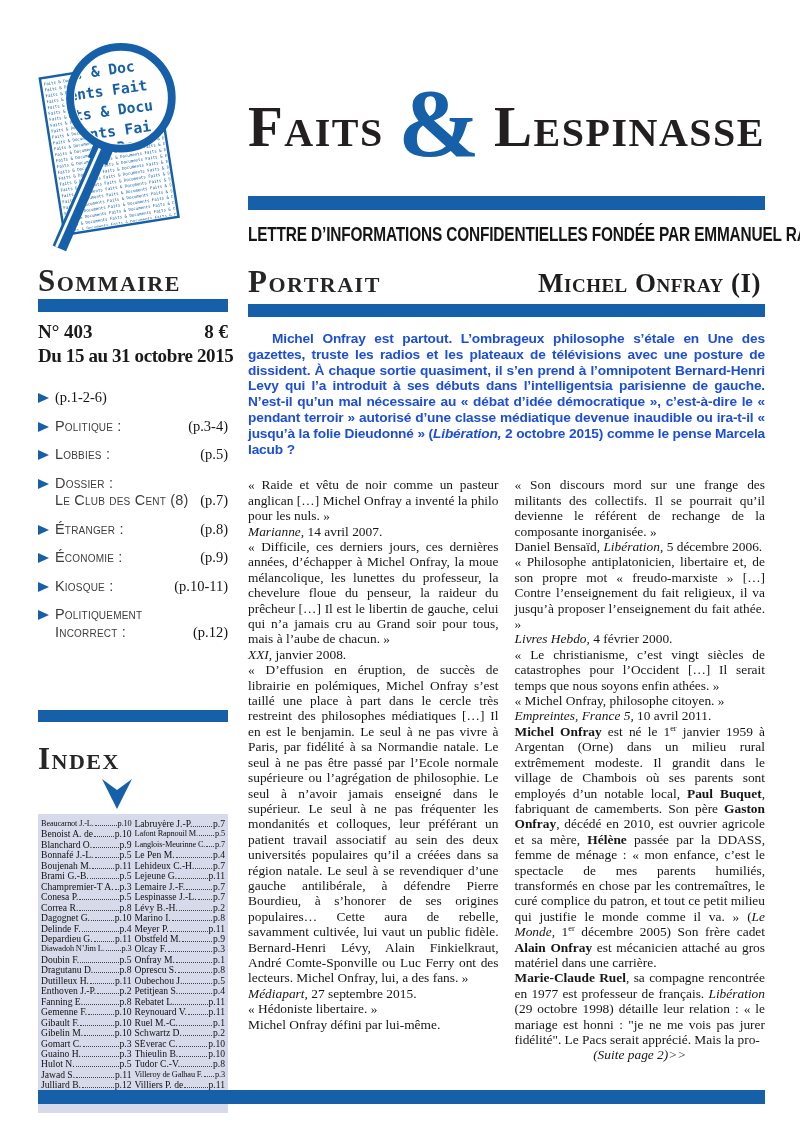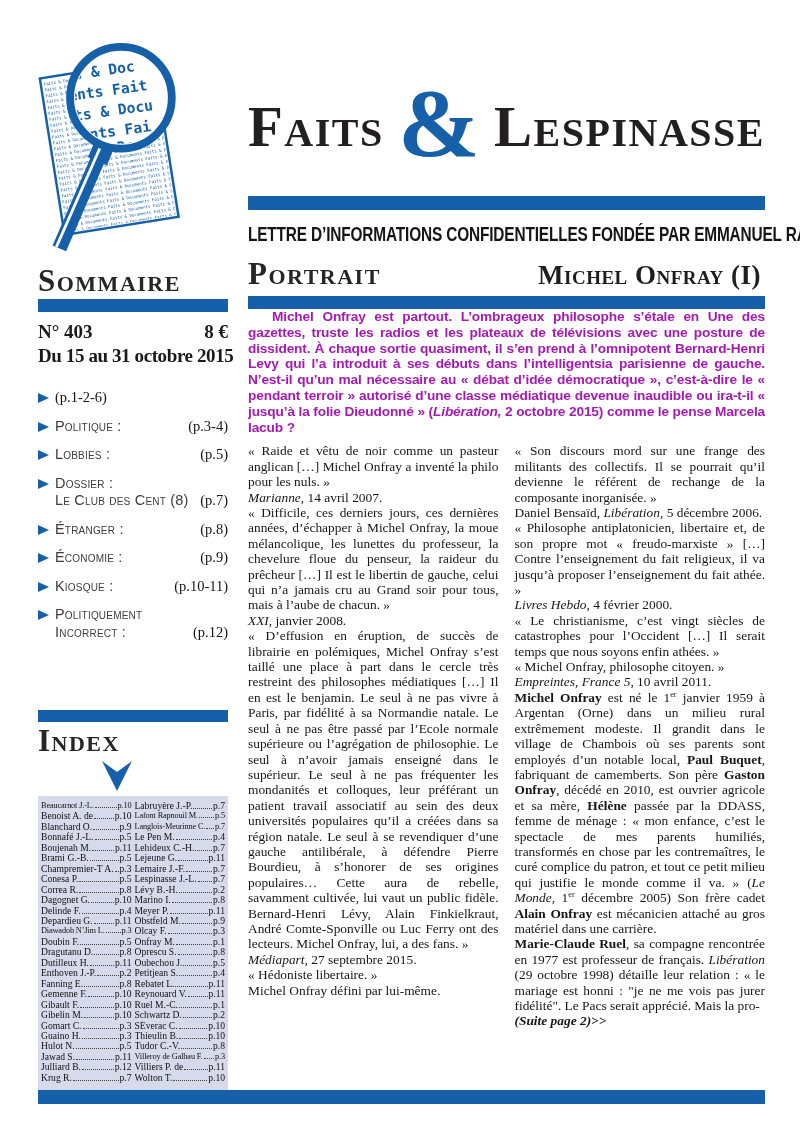--- a/index.html
+++ b/index.html
@@ -32,46 +32,46 @@
   #toc li{display:grid;grid-template-columns:17px 1fr auto;margin-bottom:11px;}
   .arr{align-self:start;margin-top:4px;width:0;height:0;border-left:11px solid var(--blue);
        border-top:5.5px solid transparent;border-bottom:5.5px solid transparent;}
   .lab{font-family:"Liberation Sans",sans-serif;font-variant:small-caps;font-size:14.5px;
        line-height:17.5px;color:#3d3d3d;letter-spacing:0.2px;}
   .pg{align-self:end;font-size:14.5px;line-height:17.5px;color:#141414;}
 
   
   .index{position:absolute;left:38px;top:710px;width:190px;}
   .index .bar{height:12px;}
-  .index .h-serif{margin-top:2px;}
+  .index .h-serif{margin-top:20px;}
   .idx-arrow{display:block;margin:3px 0 5px 64px;}
   .index-panel{display:flex;background:var(--ixbg);padding:5px 3px 12px;gap:3px;}
   .ix-col{width:50%;overflow:hidden;}
   .ix-row{display:flex;align-items:baseline;font-size:9.6px;line-height:10.45px;
           white-space:nowrap;overflow:hidden;color:#111;}
   .ix-row .dots{flex:1 1 0;min-width:2px;border-bottom:1px dotted #444;margin:0 1px 1.5px;}
   .ix-row.cond{font-size:8.3px;letter-spacing:-0.15px;}
 
   
-  .portrait{position:absolute;left:248px;top:256px;width:517px;}
+  .portrait{position:absolute;left:248px;top:264px;width:517px;}
   .ph-row{display:flex;justify-content:space-between;align-items:baseline;}
   .ph-right{font-family:"Liberation Serif",serif;font-weight:700;font-variant:small-caps;
             font-size:27px;letter-spacing:0.5px;color:#1e1e1e;margin:4px;}
   .portrait .bar{height:13px;margin-top:1px;}
-  .intro{margin:0 0 0;font-family:"Liberation Sans",sans-serif;font-weight:700;
+  .intro{margin:14px 0 0;font-family:"Liberation Sans",sans-serif;font-weight:700;
          font-size:13.7px;line-height:15.8px;text-align:justify;text-indent:24px;
-         color:#a21caf;letter-spacing:-0.15px;}
-  .cols{display:flex;gap:16px;margin-top:8px;}
+         color:#1d4ed8;letter-spacing:-0.15px;}
+  .cols{display:flex;gap:16px;margin-top:20px;}
   .col{flex:1;font-size:13.4px;line-height:15.4px;text-align:justify;color:#161616;}
   .col p{margin:0;}
   .p-q{margin:0 0 2px;}
   .p-a{margin:0 0 13px;text-align:left;}
   .p-l{margin:0 0 7px;}
   .p-bio{margin:0 0 12px;text-align:justify;}
-  .p-cont{margin:6px 0 0;text-align:left;font-weight:bold;}
+  .p-cont{margin:6px 0 0;text-align:center;}
   .s-i{font-style:italic;}
   .s-b{font-weight:700;}
   .s-sup{font-size:0.62em;vertical-align:super;line-height:0;}
 
   .footer-bar{position:absolute;left:38px;top:1090px;width:727px;height:14px;background:var(--blue);}
 </style>
 </head>
 <body>
 
 <div class="page">

